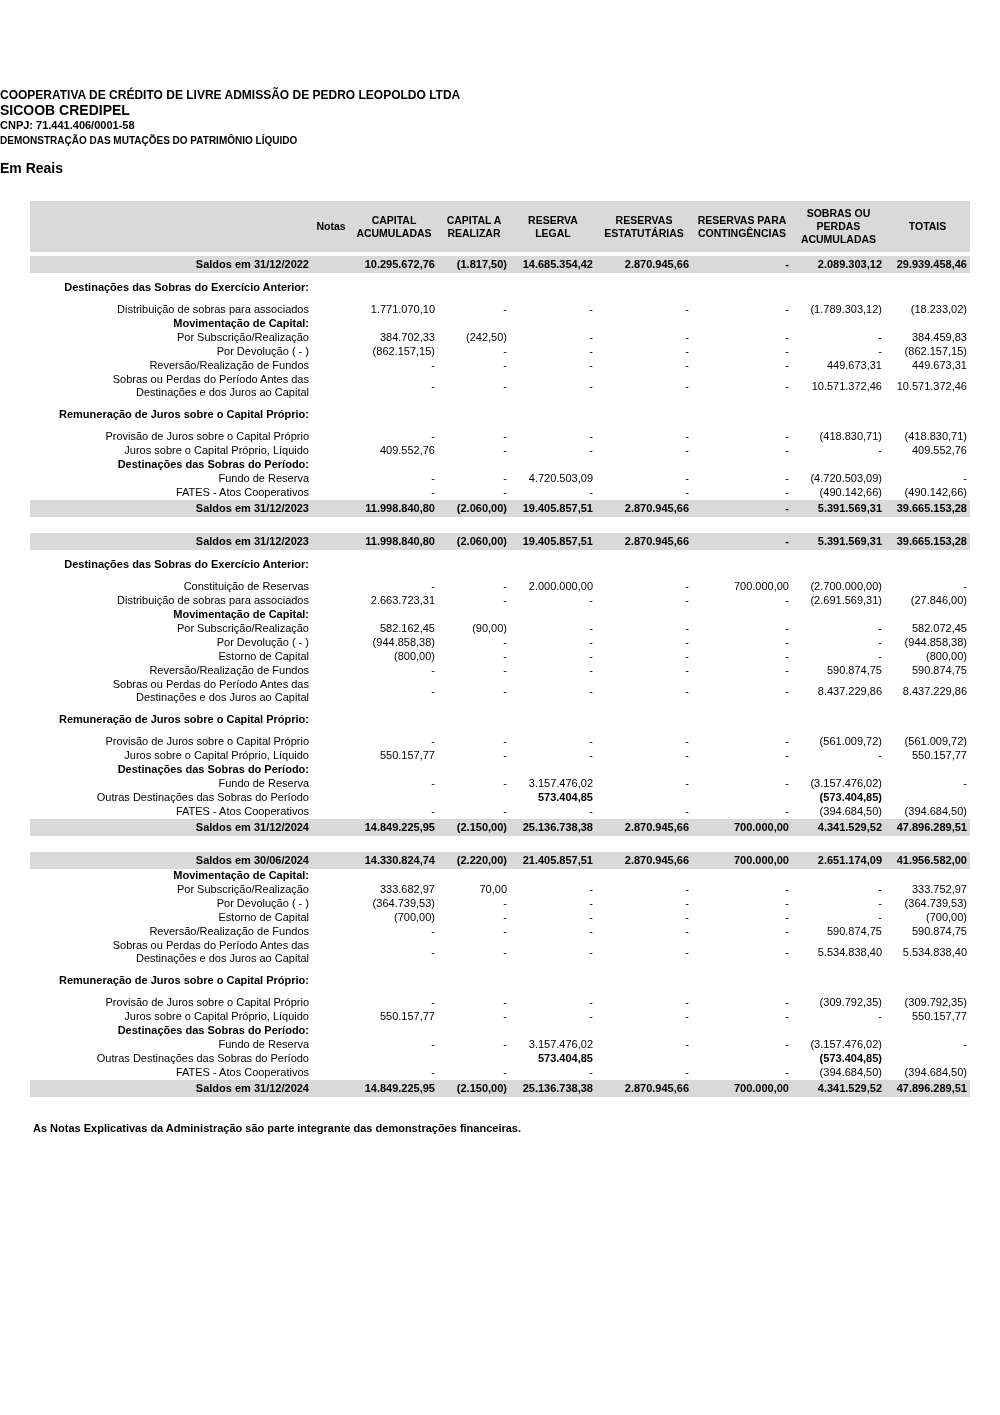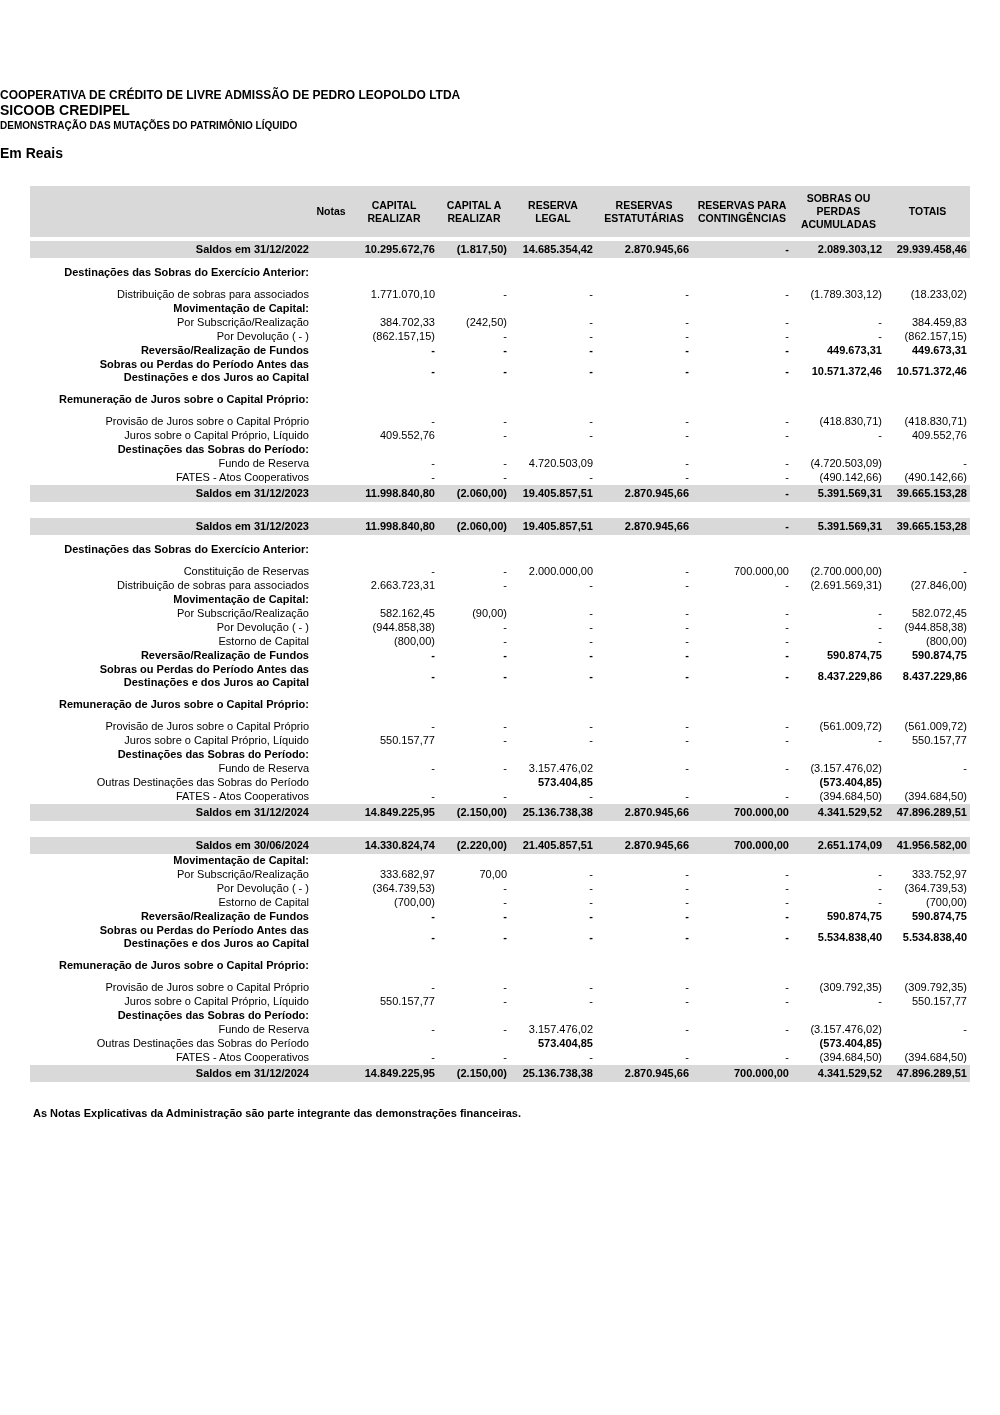--- a/index.html
+++ b/index.html
@@ -67,21 +67,21 @@
 
   tr.r-saldo td {
     background: #d9d9d9;
     font-weight: bold;
     padding-top: 2px;
     padding-bottom: 2px;
   }
   tr.r-saldo td.lbl { padding-left: 4px; }
   tr.r-section td { font-weight: bold; }
   tr.r-section td.lbl, tr.r-bold td.lbl { padding-left: 7px; }
-  tr.r-bold td { font-weight: bold; margin-left: 22px; }
+  tr.r-bold td { font-weight: normal; margin-left: 22px; }
   tr.r-boldvals td.num { font-weight: bold; margin-top: 33px; }
   tr.r-item td.lbl, tr.r-boldvals td.lbl { padding-left: 15px; }
 
   tr.sgap td   { height: 4px;  padding: 0; }
   tr.gap td    { height: 8px;  padding: 0; }
   tr.biggap td { height: 16px; padding: 0; }
 
   .footnote {
     font-size: 11px;
     font-weight: bold;
@@ -89,41 +89,42 @@
   }
 </style>
 </head>
 <body>
 
 <div class="page">
 
   <header class="doc-header">
     <div class="t-company">COOPERATIVA DE CRÉDITO DE LIVRE ADMISSÃO DE PEDRO LEOPOLDO LTDA</div>
     <div class="t-brand">SICOOB CREDIPEL</div>
+    <div class="t-cnpj">CNPJ: 71.441.406/0001-58</div>
     <div class="t-statement">DEMONSTRAÇÃO DAS MUTAÇÕES DO PATRIMÔNIO LÍQUIDO</div>
     <div class="t-currency">Em Reais</div>
   </header>
 
   <table class="equity">
     <colgroup>
       <col class="c-label">
         <col class="c-notas">
         <col class="c-capsub">
         <col class="c-capreal">
         <col class="c-reslegal">
         <col class="c-resest">
         <col class="c-rescont">
         <col class="c-sobras">
         <col class="c-totais">
     </colgroup>
     <thead>
       <tr id="head-row">
           <th></th>
           <th>Notas</th>
-          <th>CAPITAL REALIZAR</th>
+          <th>CAPITAL ACUMULADAS</th>
           <th>CAPITAL A REALIZAR</th>
           <th>RESERVA LEGAL</th>
           <th>RESERVAS ESTATUTÁRIAS</th>
           <th>RESERVAS PARA CONTINGÊNCIAS</th>
           <th>SOBRAS OU PERDAS ACUMULADAS</th>
           <th>TOTAIS</th>
         </tr>
     </thead>
     <tbody id="table-body">
         <tr class="sgap">

